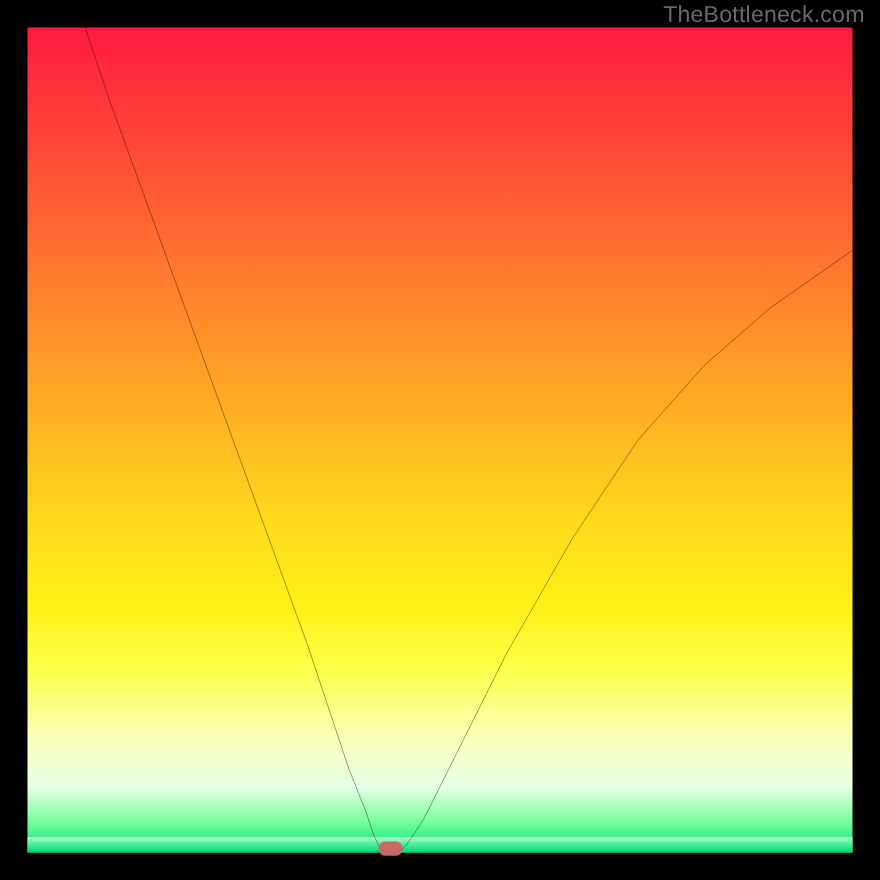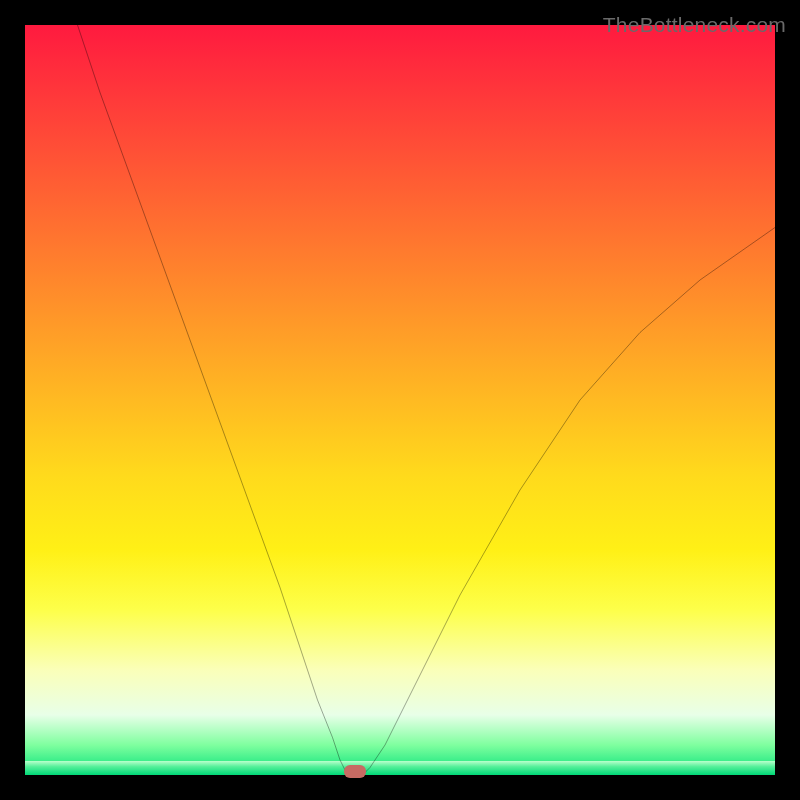--- a/index.html
+++ b/index.html
@@ -59,21 +59,21 @@
   svg.curve {
     position: absolute;
     left: 25px;
     top: 25px;
     width: 750px;
     height: 750px;
     pointer-events: none;
   }
   .watermark {
     position: absolute;
-    top: 13px;
+    top: 2px;
     right: 14px;
     color: #6a6a6a;
     font-size: 21px;
     font-weight: 500;
     letter-spacing: 0.2px;
   }
   .minpoint {
     position: absolute;
     width: 22px;
     height: 13px;

